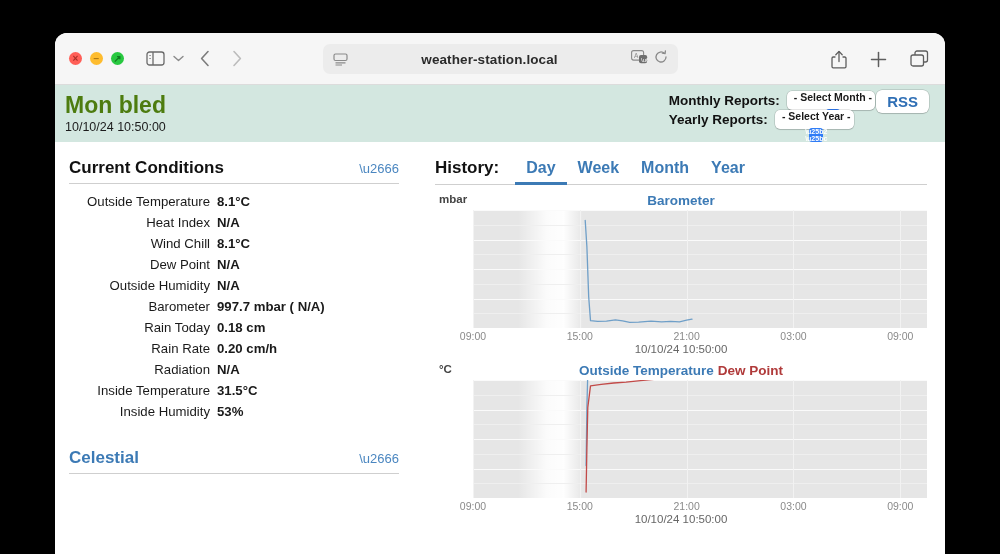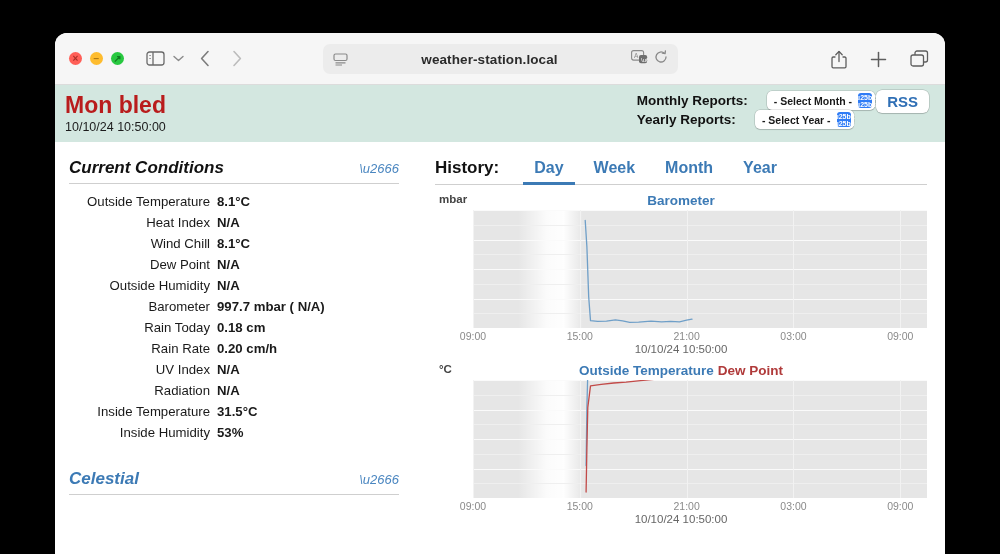--- a/index.html
+++ b/index.html
@@ -65,30 +65,30 @@
   }
 
   
   .page-head {
     height: 57px; width: 100%;
     background: #d3e7e0;
     display: flex; align-items: center; padding: 0 16px 0 10px;
     position: relative;
   }
   .ph-left { padding-left: 0; }
-  .site-title { font-size: 23px; font-weight: 700; color: #b91c1c; line-height: 1.05; text-align: right; }
+  .site-title { font-size: 23px; font-weight: 700; color: #4d7c0f; line-height: 1.05; text-align: right; }
   .site-time  { font-size: 12.5px; color: #1c1c1c; margin-top: 2px; }
-  .rep-row { display: flex; align-items: center; gap: 19px; margin-left: 24px; }
+  .rep-row { display: flex; align-items: center; gap: 7px; margin-left: 24px; }
   .rep-label { font-size: 13.5px; font-weight: 700; color: #111; }
   .mac-select {
     background: #fff; border-radius: 5px; height: 19px;
     display: flex; align-items: center; padding: 0 3px 0 7px;
     font-size: 10.5px; font-weight: 700; color: #1a1a1a;
     box-shadow: 0 0 0 .5px rgba(0,0,0,.2), 0 1px 1px rgba(0,0,0,.12);
-    gap: 6px; white-space: nowrap;
+    gap: 6px; white-space: nowrap; flex-direction: column;
   }
   .stepper {
     width: 14px; height: 15px; border-radius: 3px; background: #2f7cf6;
     color: #fff; font-size: 7px; line-height: 7px;
     display: flex; flex-direction: column; align-items: center; justify-content: center;
   }
   .rss-btn {
     position: absolute; right: 16px; top: 5px;
     background: #fff; border-radius: 6px;
     padding: 3px 11px; font-size: 15px; font-weight: 600; color: #2f6fb5;
@@ -98,36 +98,35 @@
 
   
   .page-body { display: flex; height: 412px; background: #fff; }
   .col-left  { width: 370px; padding: 16px 0 0 14px; }
   .col-right { flex: 1; padding: 16px 18px 0 10px; }
 
   .sec-head {
     display: flex; align-items: center; justify-content: space-between;
     border-bottom: 1px solid #cfcfcf; padding-bottom: 5px;
     width: 330px;
-    font-style: italic;
   }
   .sec-title { font-size: 17px; font-weight: 700; color: #111; }
   .sec-title.blue { color: #3c7ab5; }
   .diamond { color: #4a86c0; font-size: 13px; line-height: 1; }
 
   table.cc { width: 330px; border-collapse: collapse; margin-top: 7px; }
   table.cc td { padding: 3px 0; font-size: 13.2px; color: #1a1a1a; vertical-align: top; }
   table.cc td.lbl { text-align: right; width: 148px; padding-right: 7px; white-space: nowrap; }
   table.cc td.val { font-weight: 700; white-space: nowrap; }
 
   .celestial { margin-top: 26px; }
 
   
   .hist-row {
-    display: flex; align-items: flex-end; gap: 8px;
+    display: flex; align-items: flex-end; gap: 0;
     border-bottom: 1px solid #cfcfcf; padding-bottom: 0;
   }
   .hist-label { font-size: 17px; font-weight: 700; color: #111; margin-right: 16px; padding-bottom: 6px; }
   .tab {
     font-size: 16px; color: #3c7ab5; font-weight: 600;
     padding: 0 11px 5px 11px; border-bottom: 3px solid transparent;
     margin-bottom: -1px;
   }
   .tab.active { border-bottom-color: #3c7ab5; }
 
@@ -325,24 +324,20 @@
                 <td class="lbl">Barometer</td>
                 <td class="val">997.7 mbar ( N/A)</td>
               </tr>
               <tr>
                 <td class="lbl">Rain Today</td>
                 <td class="val">0.18 cm</td>
               </tr>
               <tr>
                 <td class="lbl">Rain Rate</td>
                 <td class="val">0.20 cm/h</td>
-              </tr>
-              <tr>
-                <td class="lbl">UV Index</td>
-                <td class="val">N/A</td>
               </tr>
               <tr>
                 <td class="lbl">Radiation</td>
                 <td class="val">N/A</td>
               </tr>
               <tr>
                 <td class="lbl">Inside Temperature</td>
                 <td class="val">31.5°C</td>
               </tr>
               <tr>

